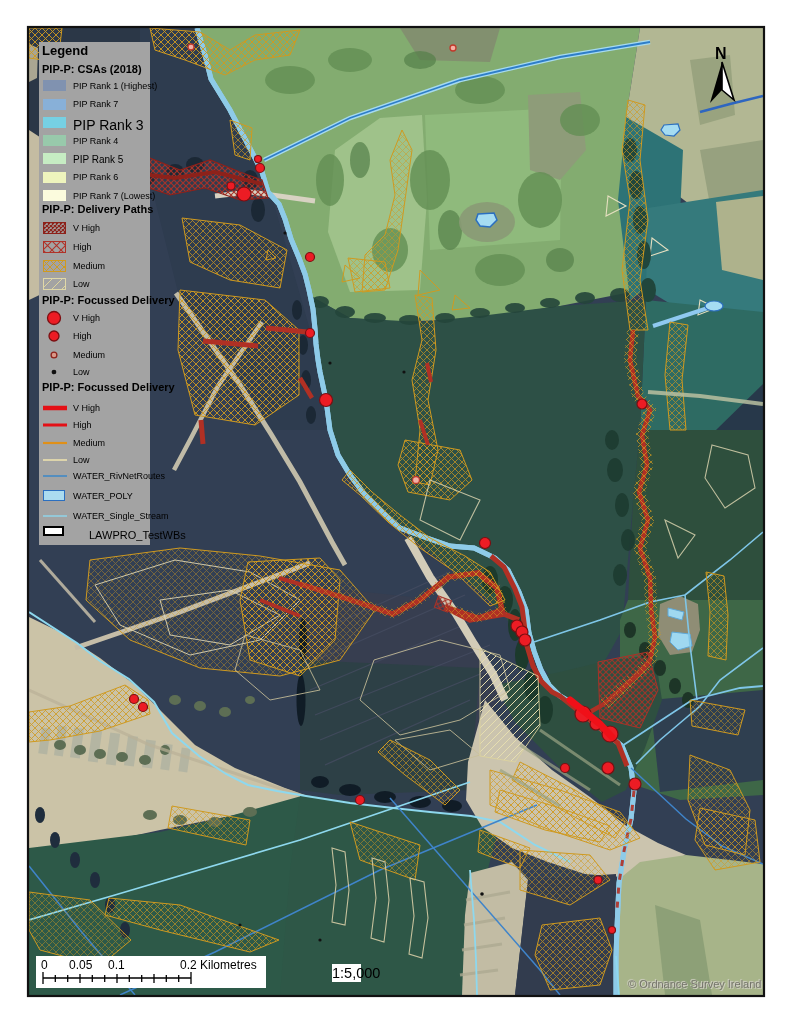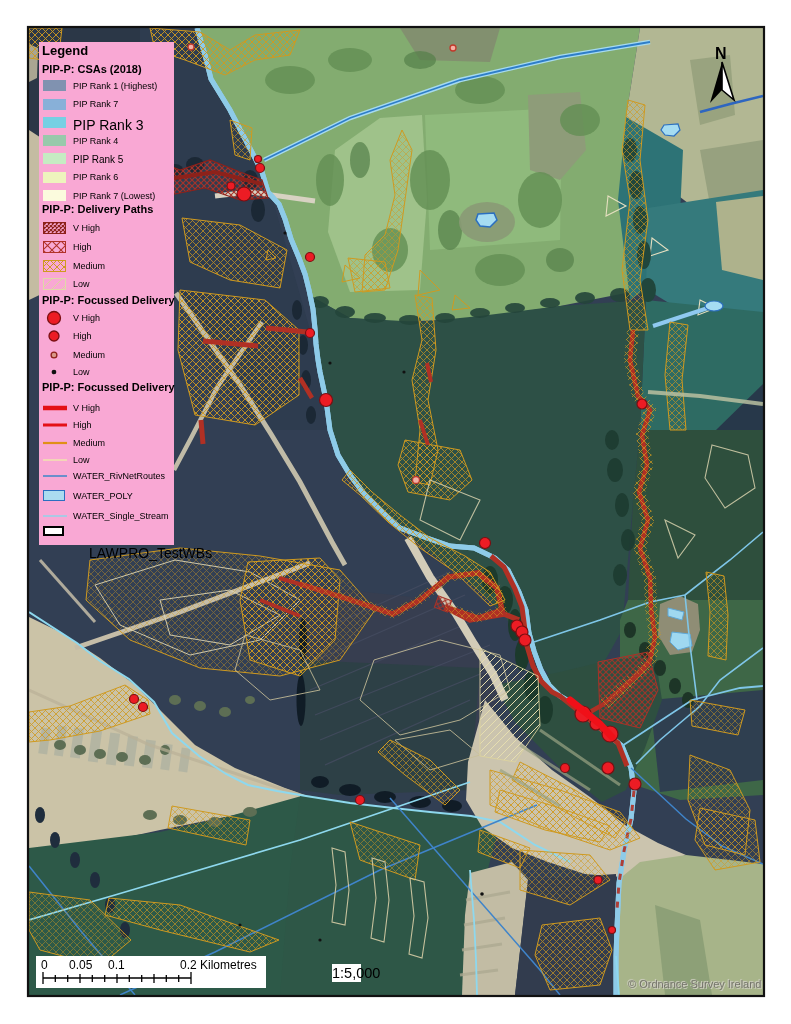--- a/index.html
+++ b/index.html
@@ -473,21 +473,21 @@
 
 <rect x="28" y="27" width="736" height="969" fill="none" stroke="#111" stroke-width="2.2"></rect>
 
 <g>
 <text x="715" y="59" font-family="Liberation Sans, sans-serif" font-size="16" font-weight="bold" fill="#000">N</text>
 <polygon points="722,62 710,103 722,90" fill="#000"></polygon>
 <polygon points="722,62 734,100 722,90" fill="#fff" stroke="#000" stroke-width="1.6"></polygon>
 </g>
 </svg>
 
-<div style="position:absolute;left:39px;top:42px;width:135px;height:503px;background:#f9a8d4;z-index:5;font-family:'Liberation Sans',sans-serif;">
+<div style="position:absolute;left:39px;top:42px;width:111px;height:503px;background:#a3a3a3;z-index:5;font-family:'Liberation Sans',sans-serif;">
 
 <div style="position:absolute;left:3px;top:1px;font-size:13px;font-weight:bold;color:#000;">Legend</div>
 
 <div style="position:absolute;left:3px;top:21px;font-size:11px;font-weight:bold;color:#000;white-space:nowrap;">PIP-P: CSAs (2018)</div>
 
 <div style="position:absolute;left:4px;top:38.2px;width:23px;height:11px;background:#8092b0;"></div>
       <div style="position:absolute;left:34px;top:38.7px;font-size:9px;color:#000;white-space:nowrap;">PIP Rank 1 (Highest)</div>
 
 <div style="position:absolute;left:4px;top:56.5px;width:23px;height:11px;background:#88b0d8;"></div>
       <div style="position:absolute;left:34px;top:57px;font-size:9px;color:#000;white-space:nowrap;">PIP Rank 7</div>
@@ -600,21 +600,21 @@
 
 <div style="position:absolute;left:4px;top:447.9px;width:22px;height:11px;background:#abdcf0;border:1.2px solid #2b6fc0;"></div>
       <div style="position:absolute;left:34px;top:448.9px;font-size:9px;color:#000;white-space:nowrap;">WATER_POLY</div>
 
 <svg width="26" height="10" style="position:absolute;left:3px;top:468.5px;">
         <line x1="1" y1="5" x2="25" y2="5" stroke="#8fd4ea" stroke-width="1.5"></line>
       </svg>
       <div style="position:absolute;left:34px;top:468.5px;font-size:9px;color:#000;white-space:nowrap;">WATER_Single_Stream</div>
 
 <div style="position:absolute;left:4px;top:484.1px;width:21px;height:10px;background:#fff;border:2.5px solid #000;"></div>
-      <div style="position:absolute;left:34px;top:503px;font-size:14px;color:#000;white-space:nowrap;padding-left:16px;">LAWPRO_TestWBs</div>
+      <div style="position:absolute;left:34px;top:487px;font-size:11px;color:#000;white-space:nowrap;padding-left:16px;">LAWPRO_TestWBs</div>
 </div>
 
 
 <div style="position:absolute;left:36px;top:956px;width:230px;height:32px;background:#fff;z-index:5;">
 
 <div style="position:absolute;left:5px;top:2px;font-size:12px;color:#000;">0</div>
 <div style="position:absolute;left:33px;top:2px;font-size:12px;color:#000;">0.05</div>
 <div style="position:absolute;left:72px;top:2px;font-size:12px;color:#000;">0.1</div>
 <div style="position:absolute;left:144px;top:2px;font-size:12px;color:#000;white-space:nowrap;">0.2 Kilometres</div>
 

